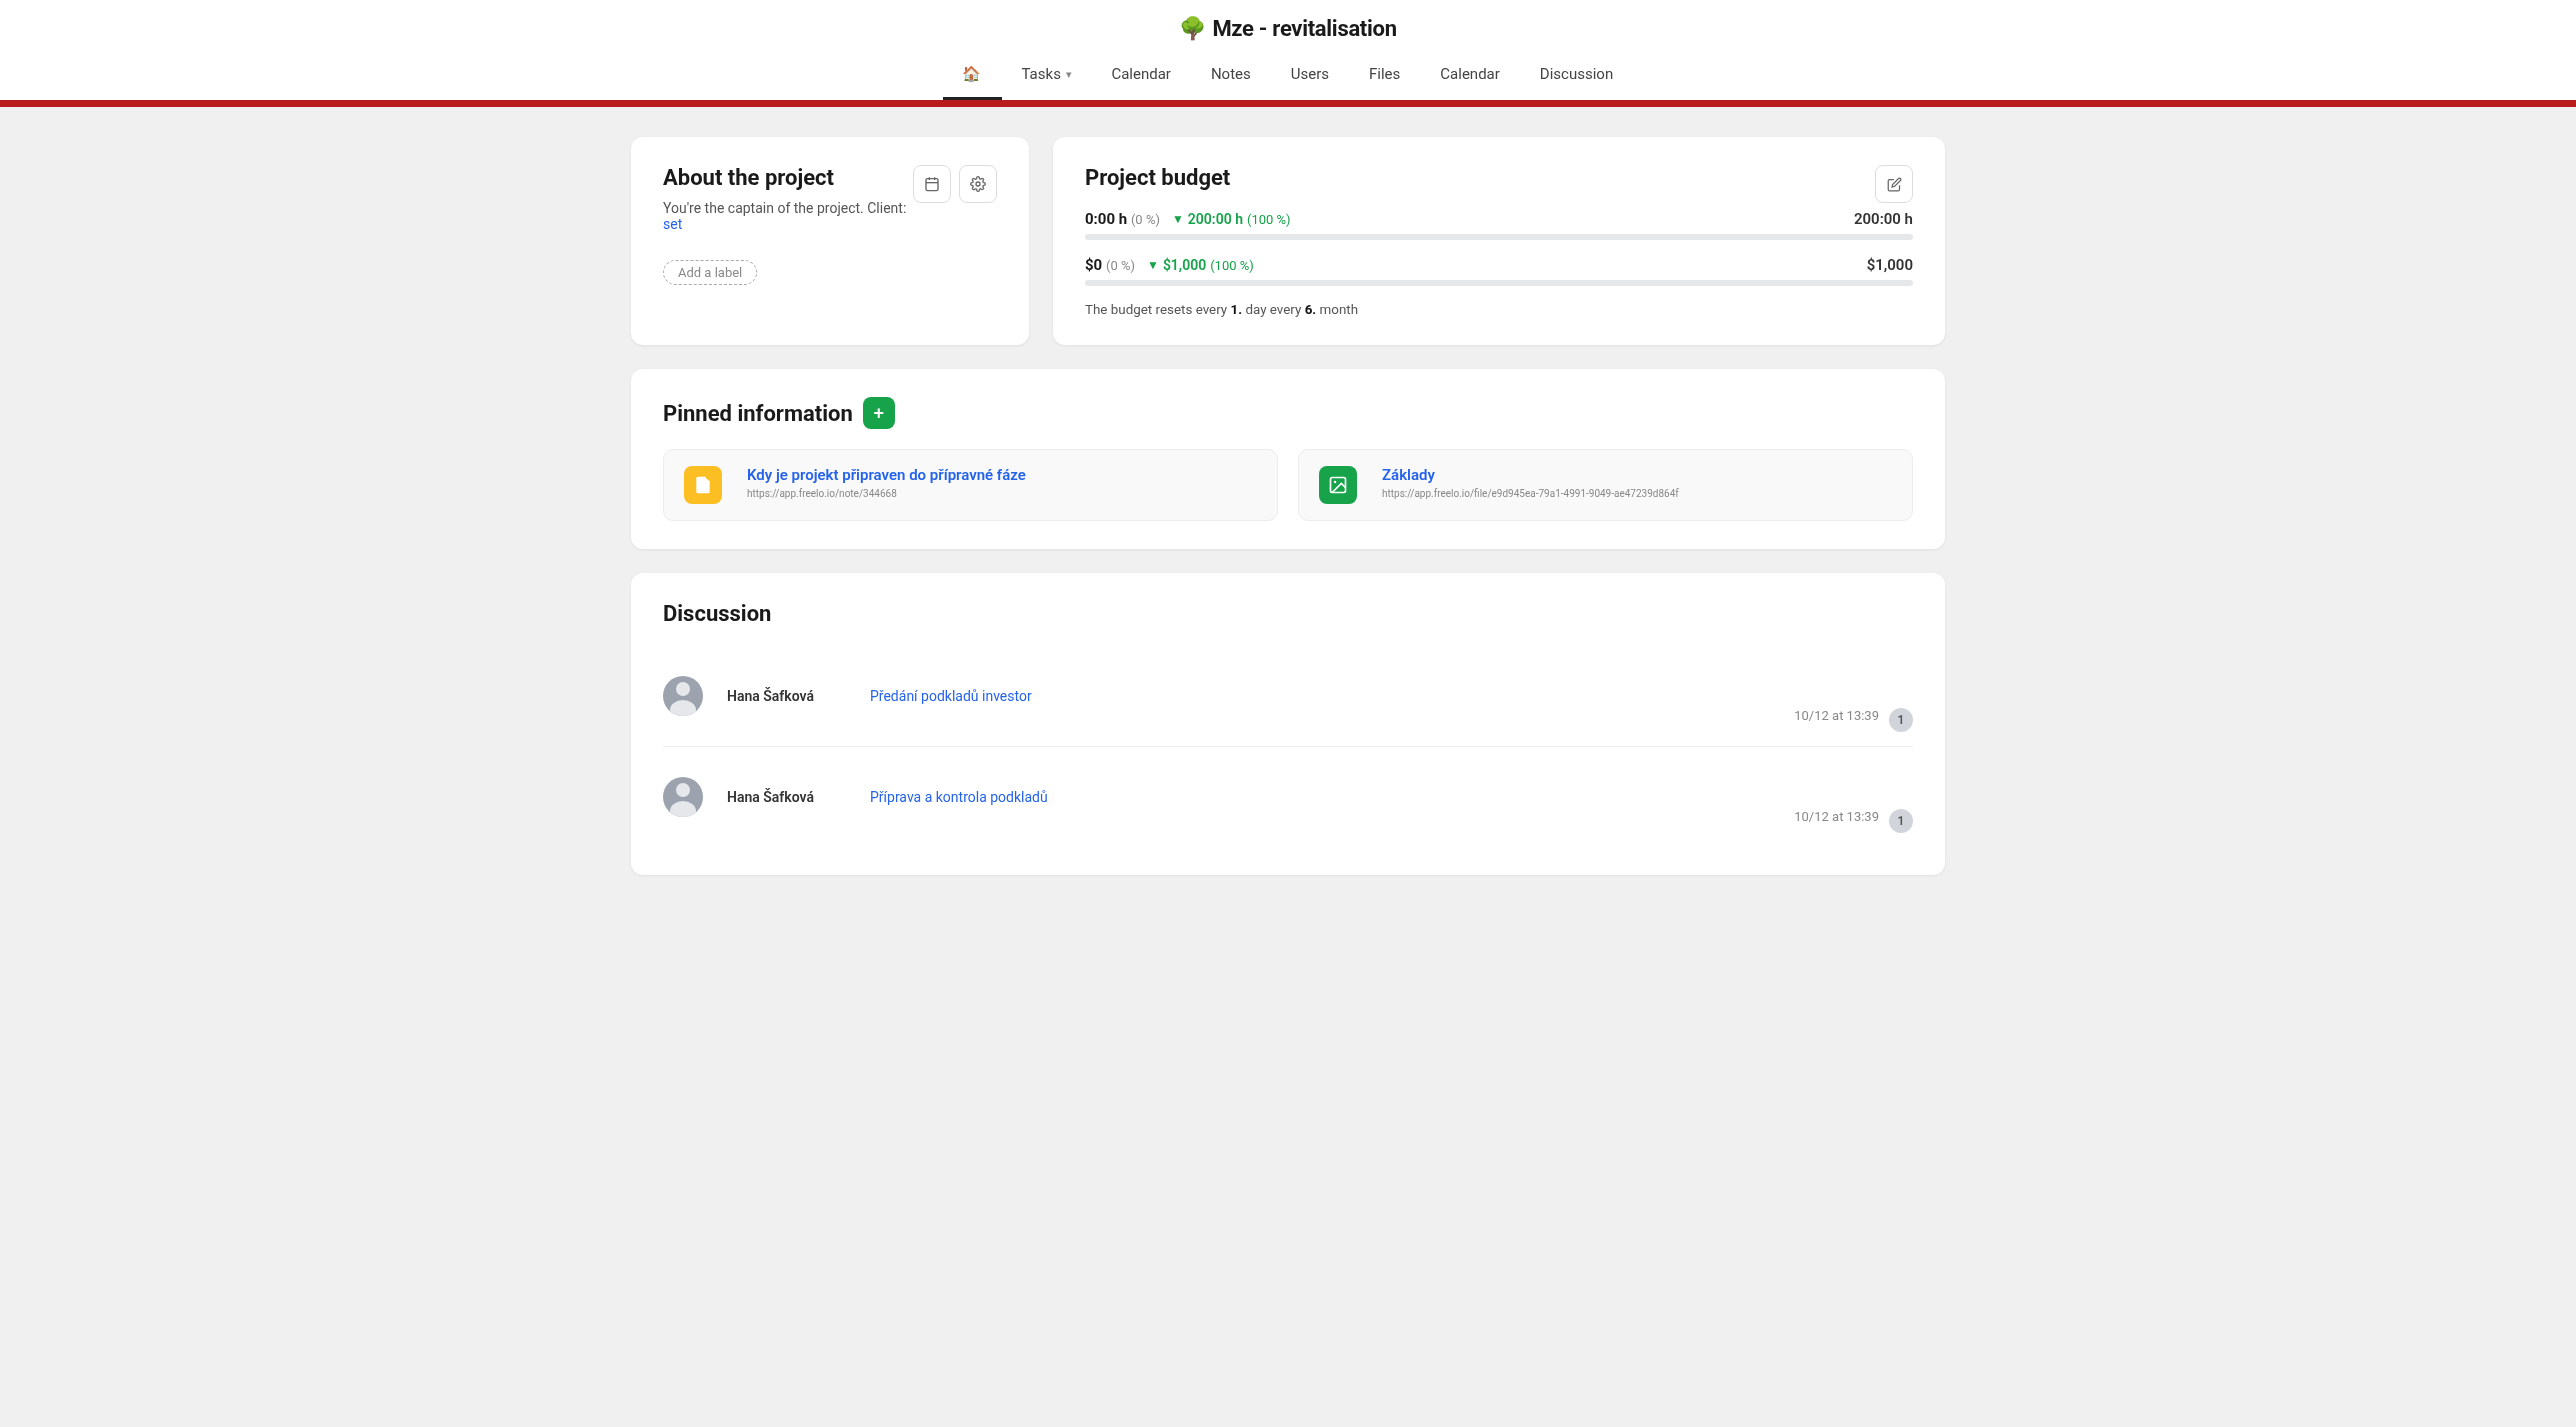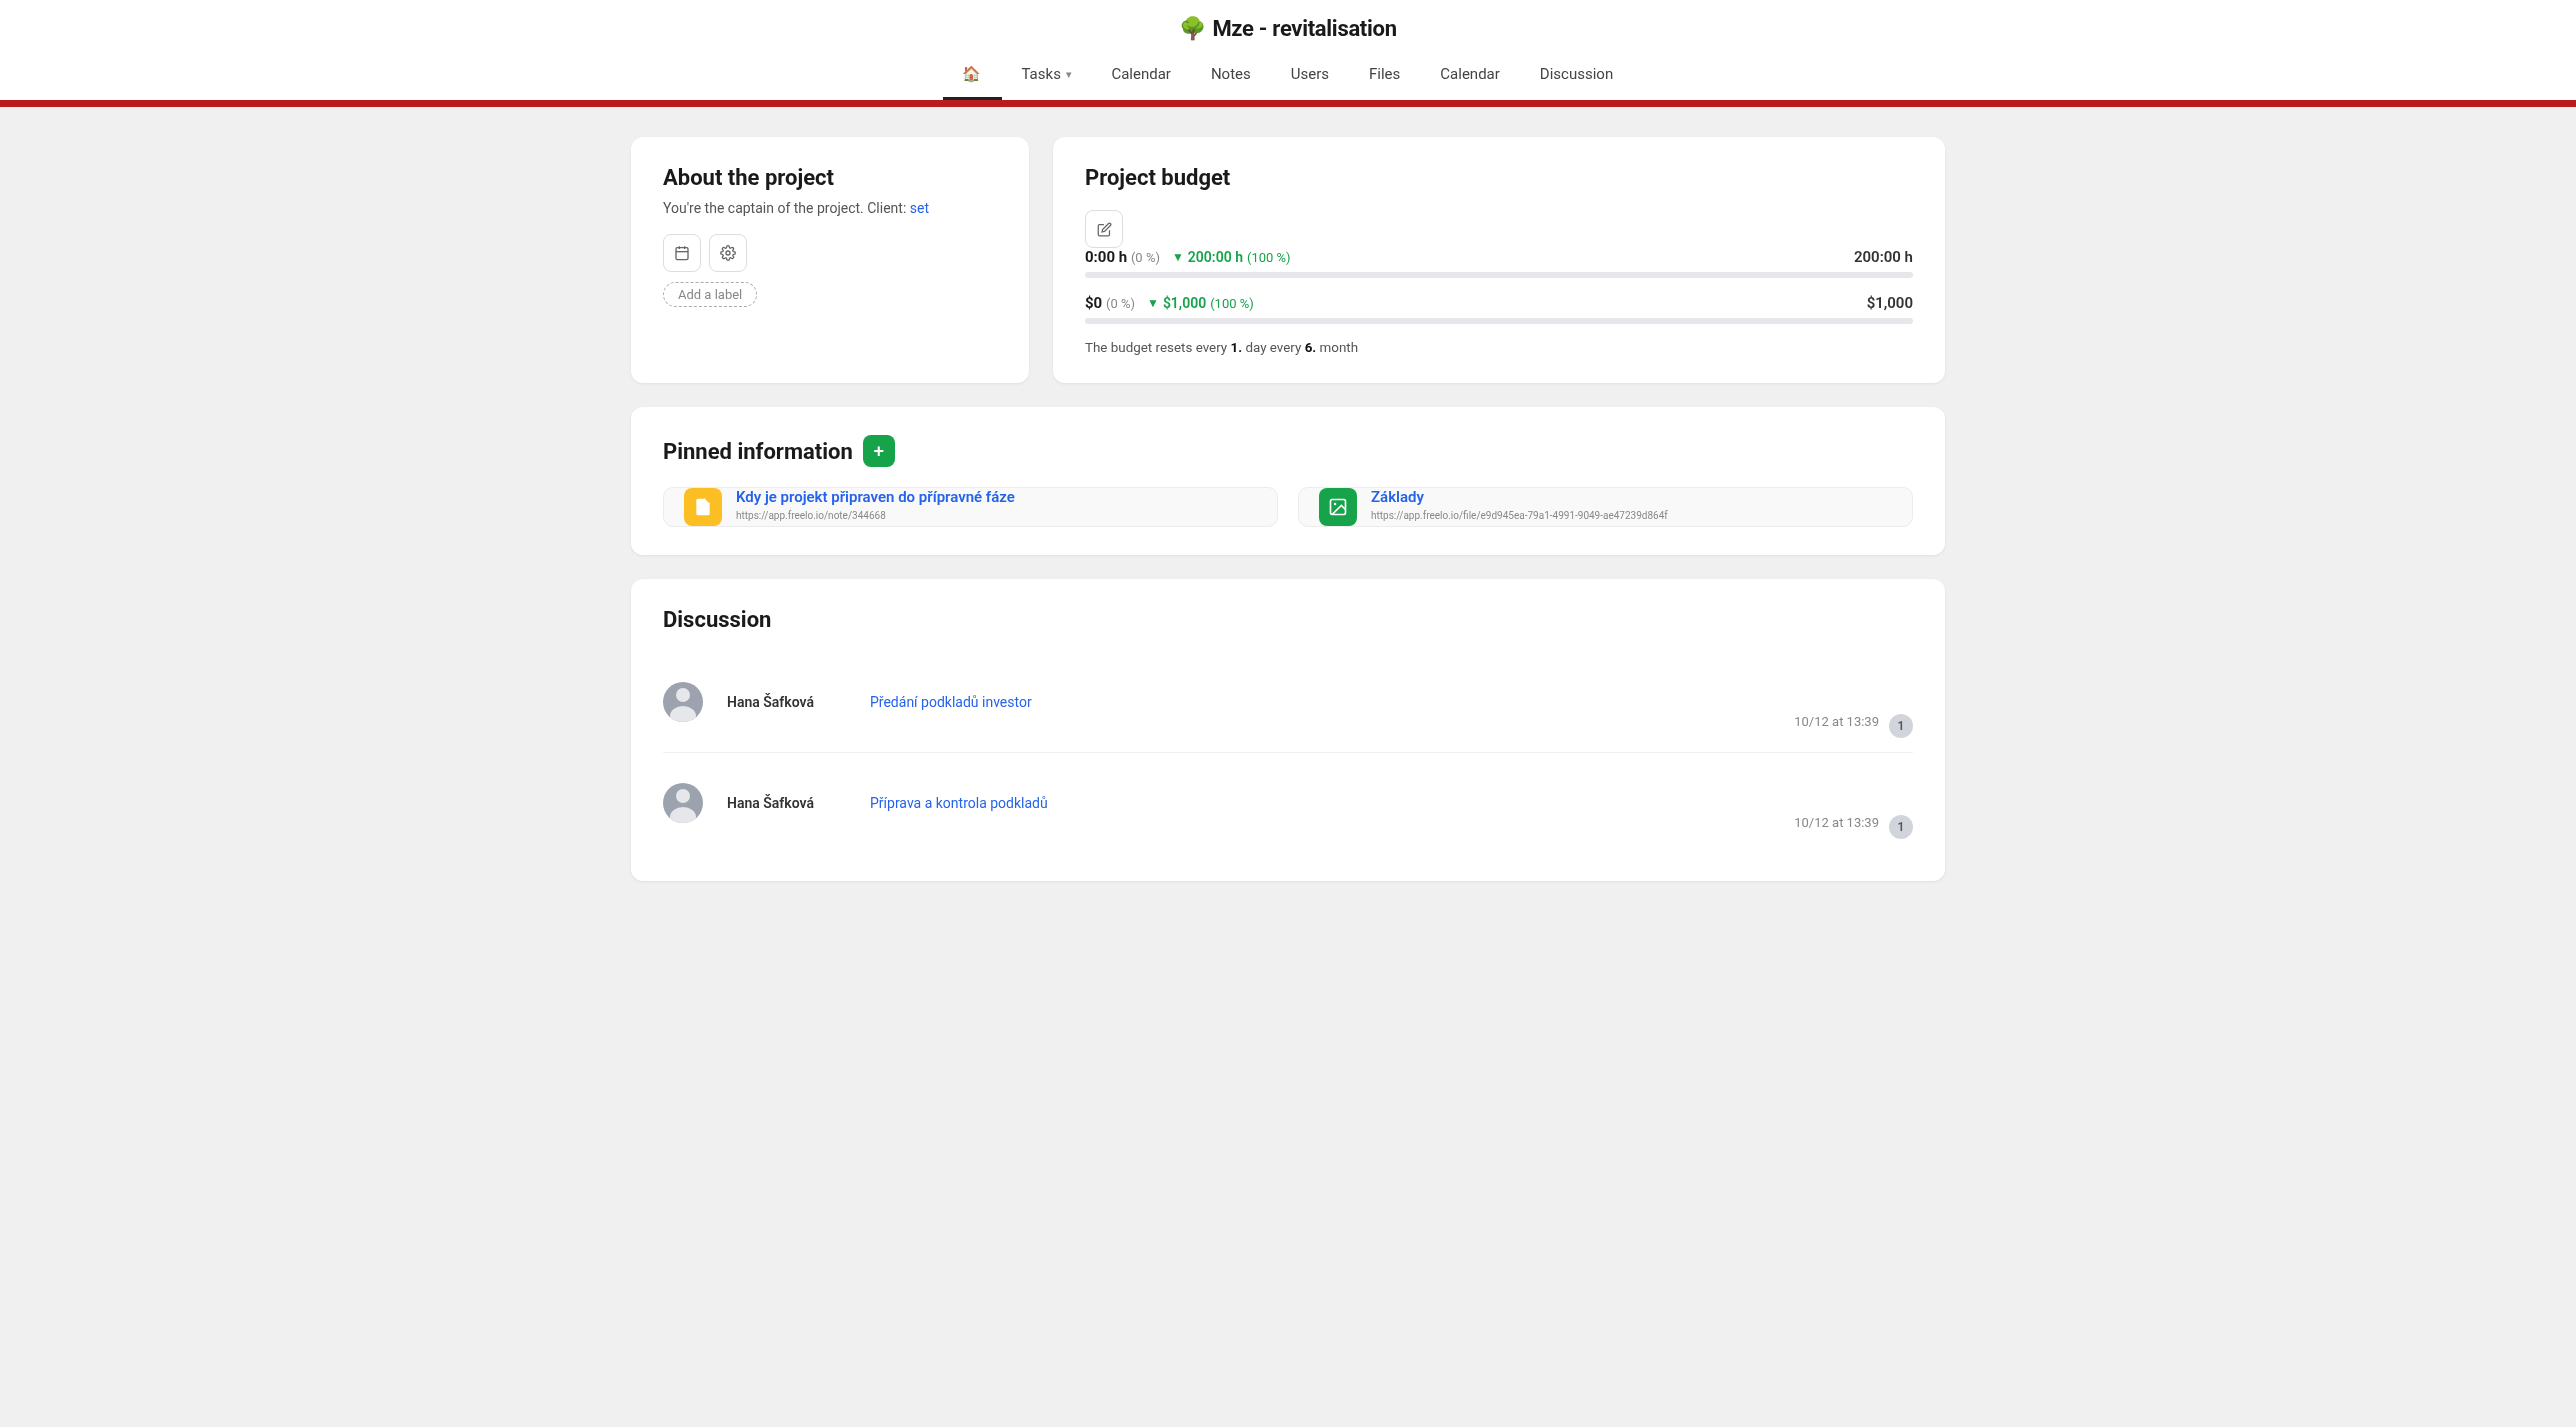--- a/index.html
+++ b/index.html
@@ -82,21 +82,20 @@
       margin-bottom: 18px;
     }
     .card-subtitle a {
       color: #2563eb;
       text-decoration: none;
     }
     .card-header-row {
       display: flex;
       align-items: flex-start;
       justify-content: space-between;
-      flex-direction: column;
     }
     .card-actions {
       display: flex;
       gap: 8px;
     }
     .icon-btn {
       width: 38px;
       height: 38px;
       border: 1px solid #ddd;
       border-radius: 8px;
@@ -204,24 +203,24 @@
     }
     .pinned-items {
       display: flex;
       gap: 20px;
     }
     .pinned-item {
       flex: 1;
       background: #f9f9f9;
       border: 1px solid #ececec;
       border-radius: 10px;
-      padding: 0 20px;
+      padding: 16px 20px;
       display: flex;
       align-items: flex-start;
-      gap: 14px;
+      gap: 25px;
       cursor: pointer;
       text-decoration: none;
       color: inherit;
     }
     .pinned-icon {
       width: 38px;
       height: 38px;
       border-radius: 8px;
       display: flex;
       align-items: center;

